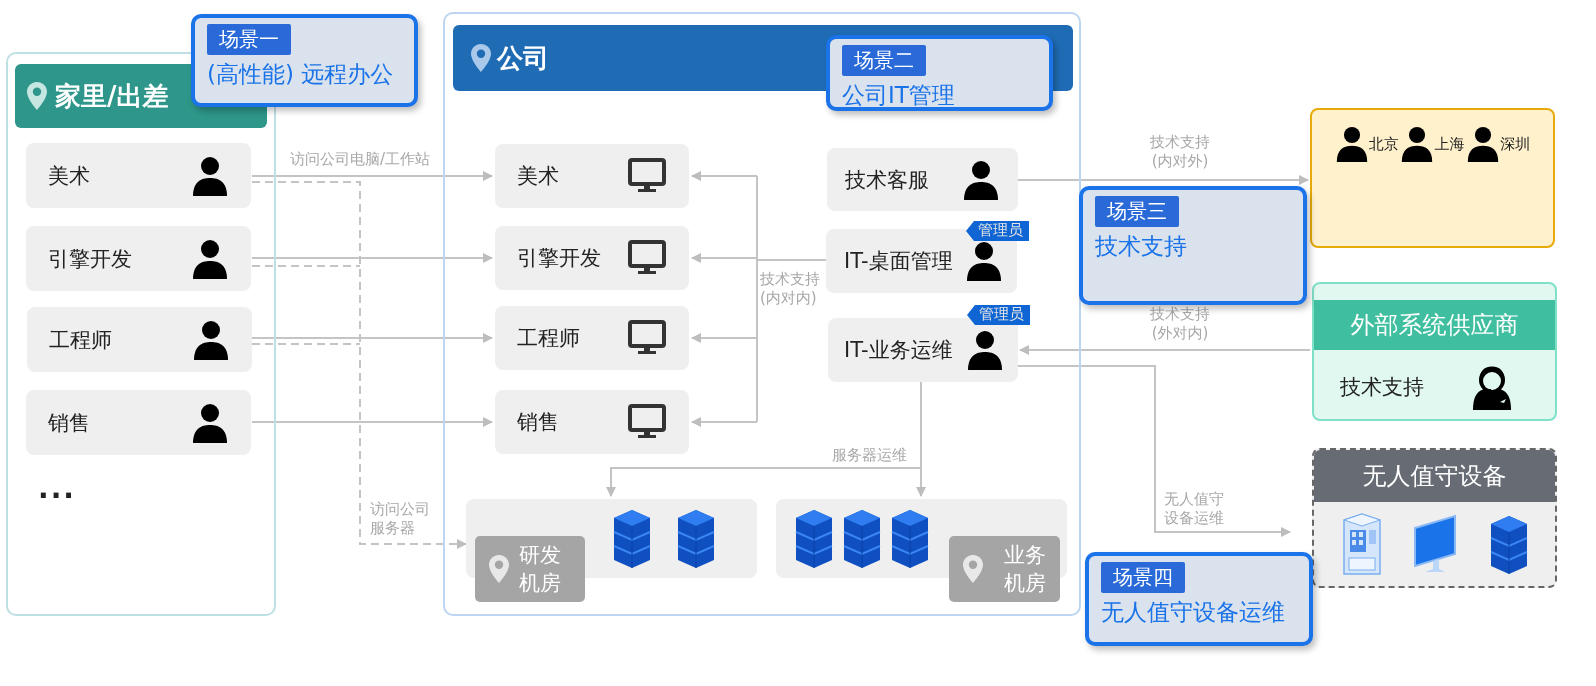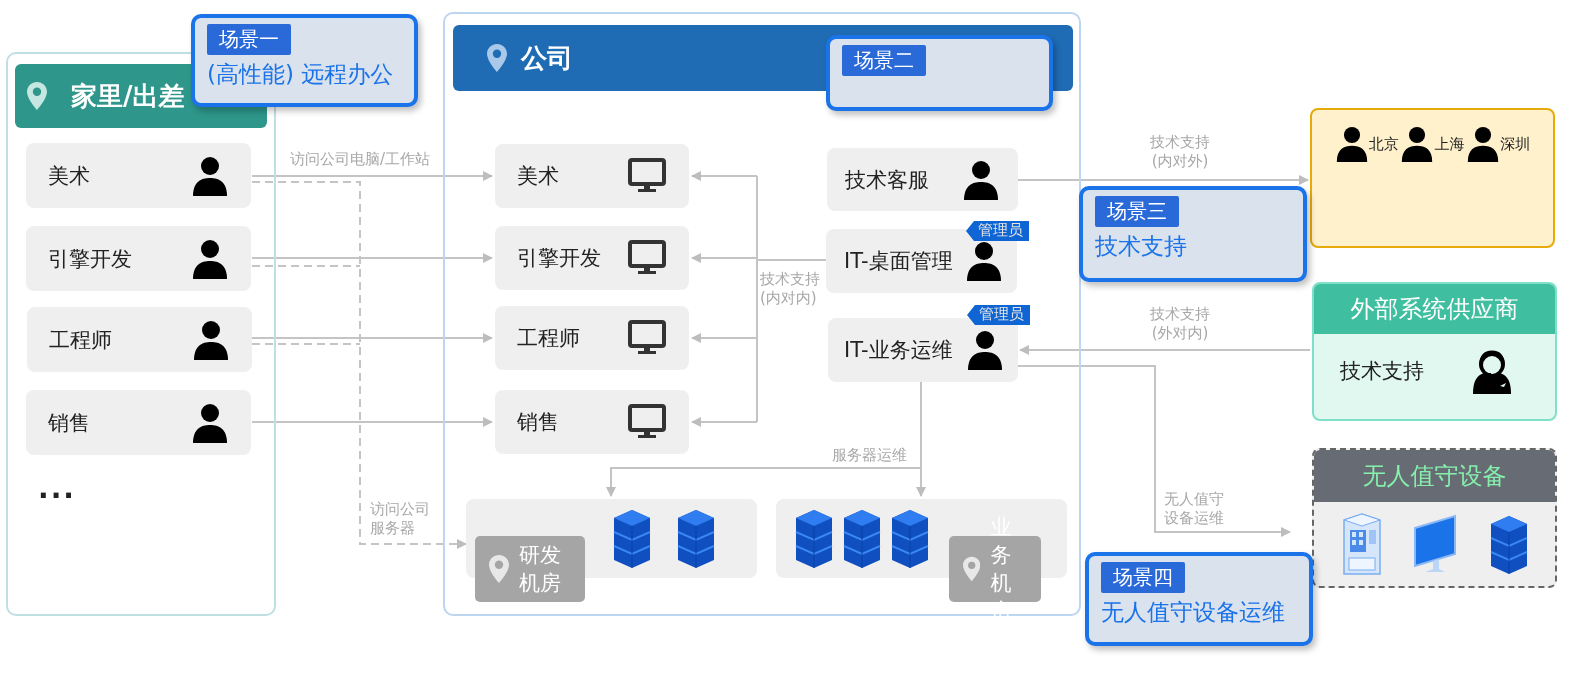--- a/index.html
+++ b/index.html
@@ -6,23 +6,23 @@
   body { width: 1596px; height: 686px; background: #fff; position: relative; overflow: hidden;
          font-family: "DejaVu Sans", "Liberation Sans", sans-serif; color: #222; }
   .abs { position: absolute; }
   svg.lines { position: absolute; left: 0; top: 0; width: 1596px; height: 686px; pointer-events: none; }
 
   
   .panel-home { left: 6px; top: 52px; width: 270px; height: 564px; border: 2px solid #bfe0e3; border-radius: 10px; }
   .panel-company { left: 443px; top: 12px; width: 638px; height: 604px; border: 2px solid #bcd5f1; border-radius: 10px; }
 
   .home-header { left: 15px; top: 64px; width: 252px; height: 64px; background: #2e968a; border-radius: 6px;
-                 color: #fff; font-weight: bold; font-size: 26px; display: flex; align-items: center; padding-left: 12px; gap: 24px; }
+                 color: #fff; font-weight: bold; font-size: 26px; display: flex; align-items: center; padding-left: 12px; gap: 8px; }
   .company-header { left: 453px; top: 25px; width: 620px; height: 66px; background: #1f6cb5; border-radius: 6px;
-                 color: #fff; font-weight: bold; font-size: 26px; display: flex; align-items: center; padding-left: 34px; gap: 14px; }
+                 color: #fff; font-weight: bold; font-size: 26px; display: flex; align-items: center; padding-left: 18px; gap: 6px; }
   .pin { width: 20px; height: 28px; display: inline-block; }
 
   .node { background: #efefef; border-radius: 8px; display: flex; align-items: center; justify-content: space-between;
           font-size: 21px; color: #222; padding: 0 22px; }
   .node .lbl { white-space: nowrap; }
   .person { width: 38px; height: 40px; }
   .monitor { width: 40px; height: 38px; }
 
   .ellipsis { left: 38px; top: 472px; font-size: 28px; font-weight: bold; letter-spacing: 2px; }
 
@@ -40,24 +40,24 @@
   .room { background: #efefef; border-radius: 8px; }
   .room-label { background: #a5a5a5; border-radius: 5px; color: #fff; font-size: 21px; display: flex; align-items: center; gap: 10px; padding: 0 14px; line-height: 28px; margin-top: 31px; }
   .server { width: 40px; height: 62px; }
 
   
   .customer { left: 1310px; top: 108px; width: 245px; height: 140px; border: 2px solid #e6ab0a; border-radius: 8px; background: #fff1cc; overflow: hidden; }
   .customer .hdr { background: #e6ab0a; color: #fff; font-size: 24px; font-weight: bold; text-align: center; height: 52px; line-height: 52px; }
   .cust-list { display: flex; justify-content: space-around; padding: 16px 22px 0 22px; }
   .cust-item { display: flex; flex-direction: row; align-items: center; font-size: 15px; }
   .vendor { left: 1312px; top: 282px; width: 245px; height: 139px; border: 2px solid #7fe0c8; border-radius: 8px; background: #e1f8f1; overflow: hidden; }
-  .vendor .hdr { background: #3fbf9f; color: #fff; font-size: 24px; text-align: center; height: 50px; line-height: 50px; }
+  .vendor .hdr { background: #3fbf9f; color: #fff; font-size: 24px; text-align: center; height: 50px; line-height: 50px; margin-top: 16px; }
   .vendor .body { display: flex; align-items: center; justify-content: space-between; padding: 14px 40px 0 26px; font-size: 21px; }
   .unattended { left: 1312px; top: 448px; width: 245px; height: 140px; border: 2px dashed #666; border-radius: 8px; background: #efefef; overflow: hidden; }
-  .unattended .hdr { background: #676b73; color: #86efac; font-size: 24px; text-align: center; height: 52px; line-height: 52px; }
+  .unattended .hdr { background: #676b73; color: #ffffff; font-size: 24px; text-align: center; height: 52px; line-height: 52px; }
   .unattended .body { display: flex; align-items: center; justify-content: space-around; padding: 10px 12px 0 12px; }
 </style>
 </head>
 <body>
 
 <svg class="lines">
   <defs>
     <marker id="arr" markerWidth="10" markerHeight="10" refX="9" refY="5" orient="auto" markerUnits="userSpaceOnUse">
       <path d="M0,0 L10,5 L0,10 z" fill="#bdbdbd"></path>
     </marker>
@@ -240,21 +240,21 @@
         <path d="M20 18 L20 60" stroke="#0a43a8" stroke-width="1"></path>
       </svg></span>
     <span><svg viewBox="0 0 40 62" style="width:40px;height:62px">
         <path d="M2 10 L20 2 L38 10 L38 52 L20 60 L2 52 Z" fill="#0f4fc0"></path>
         <path d="M2 10 L20 2 L38 10 L20 18 Z" fill="#2f7df0"></path>
         <path d="M2 24 L20 32 L38 24" fill="none" stroke="#3a86f2" stroke-width="2"></path>
         <path d="M2 38 L20 46 L38 38" fill="none" stroke="#3a86f2" stroke-width="2"></path>
         <path d="M20 18 L20 60" stroke="#0a43a8" stroke-width="1"></path>
       </svg></span>
   </div>
-<div class="abs room-label" style="left:949px;top:505px;width:92px;height:66px;justify-content:space-between;">
+<div class="abs room-label" style="left:949px;top:505px;width:111px;height:66px;justify-content:space-between;">
   <svg class="pin" viewBox="0 0 20 28">
       <path d="M10 0C4.5 0 0 4.4 0 9.8 0 17 10 28 10 28s10-11 10-18.2C20 4.4 15.5 0 10 0zm0 14a4.2 4.2 0 1 1 0-8.4 4.2 4.2 0 0 1 0 8.4z" fill="#e8e8e8"></path>
     </svg>
   <div>
       <div>业务</div>
       <div>机房</div>
     </div>
 </div>
 
 <div class="abs edge-label" style="left:290px;top:150px;">访问公司电脑/工作站</div>
@@ -352,21 +352,22 @@
     </svg>
   </div>
 </div>
 
 <div class="abs scene" style="left:191px;top:14px;width:227px;height:93px;">
   <span class="tag">场景一</span>
   <div class="title">(高性能) 远程办公</div>
 </div>
 <div class="abs scene" style="left:826px;top:35px;width:227px;height:76px;">
   <span class="tag">场景二</span>
-</div>
-<div class="abs scene" style="left:1079px;top:186px;width:228px;height:96px;">
+  <div class="title">公司IT管理</div>
+</div>
+<div class="abs scene" style="left:1079px;top:186px;width:228px;height:119px;">
   <span class="tag">场景三</span>
   <div class="title">技术支持</div>
 </div>
 <div class="abs scene" style="left:1085px;top:552px;width:228px;height:94px;">
   <span class="tag">场景四</span>
   <div class="title">无人值守设备运维</div>
 </div>
 
 </body></html>

